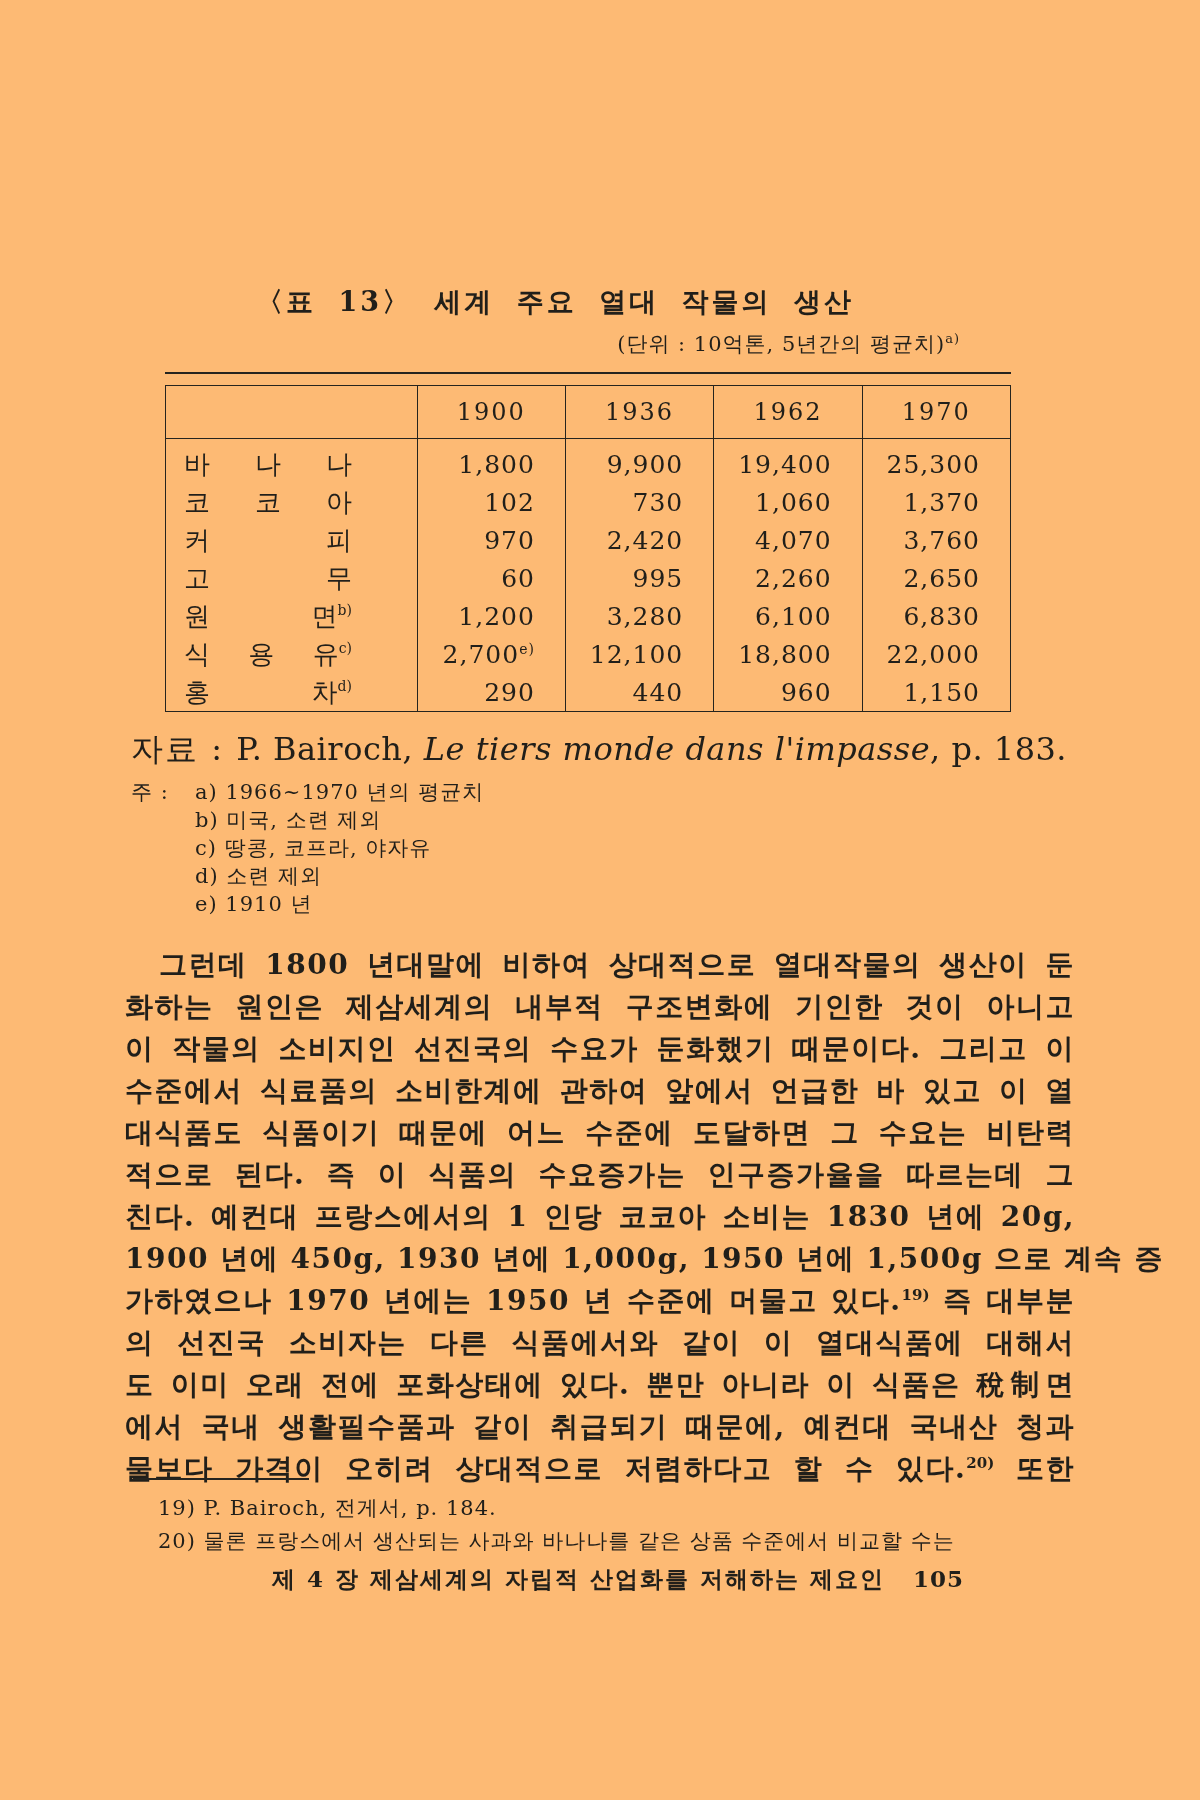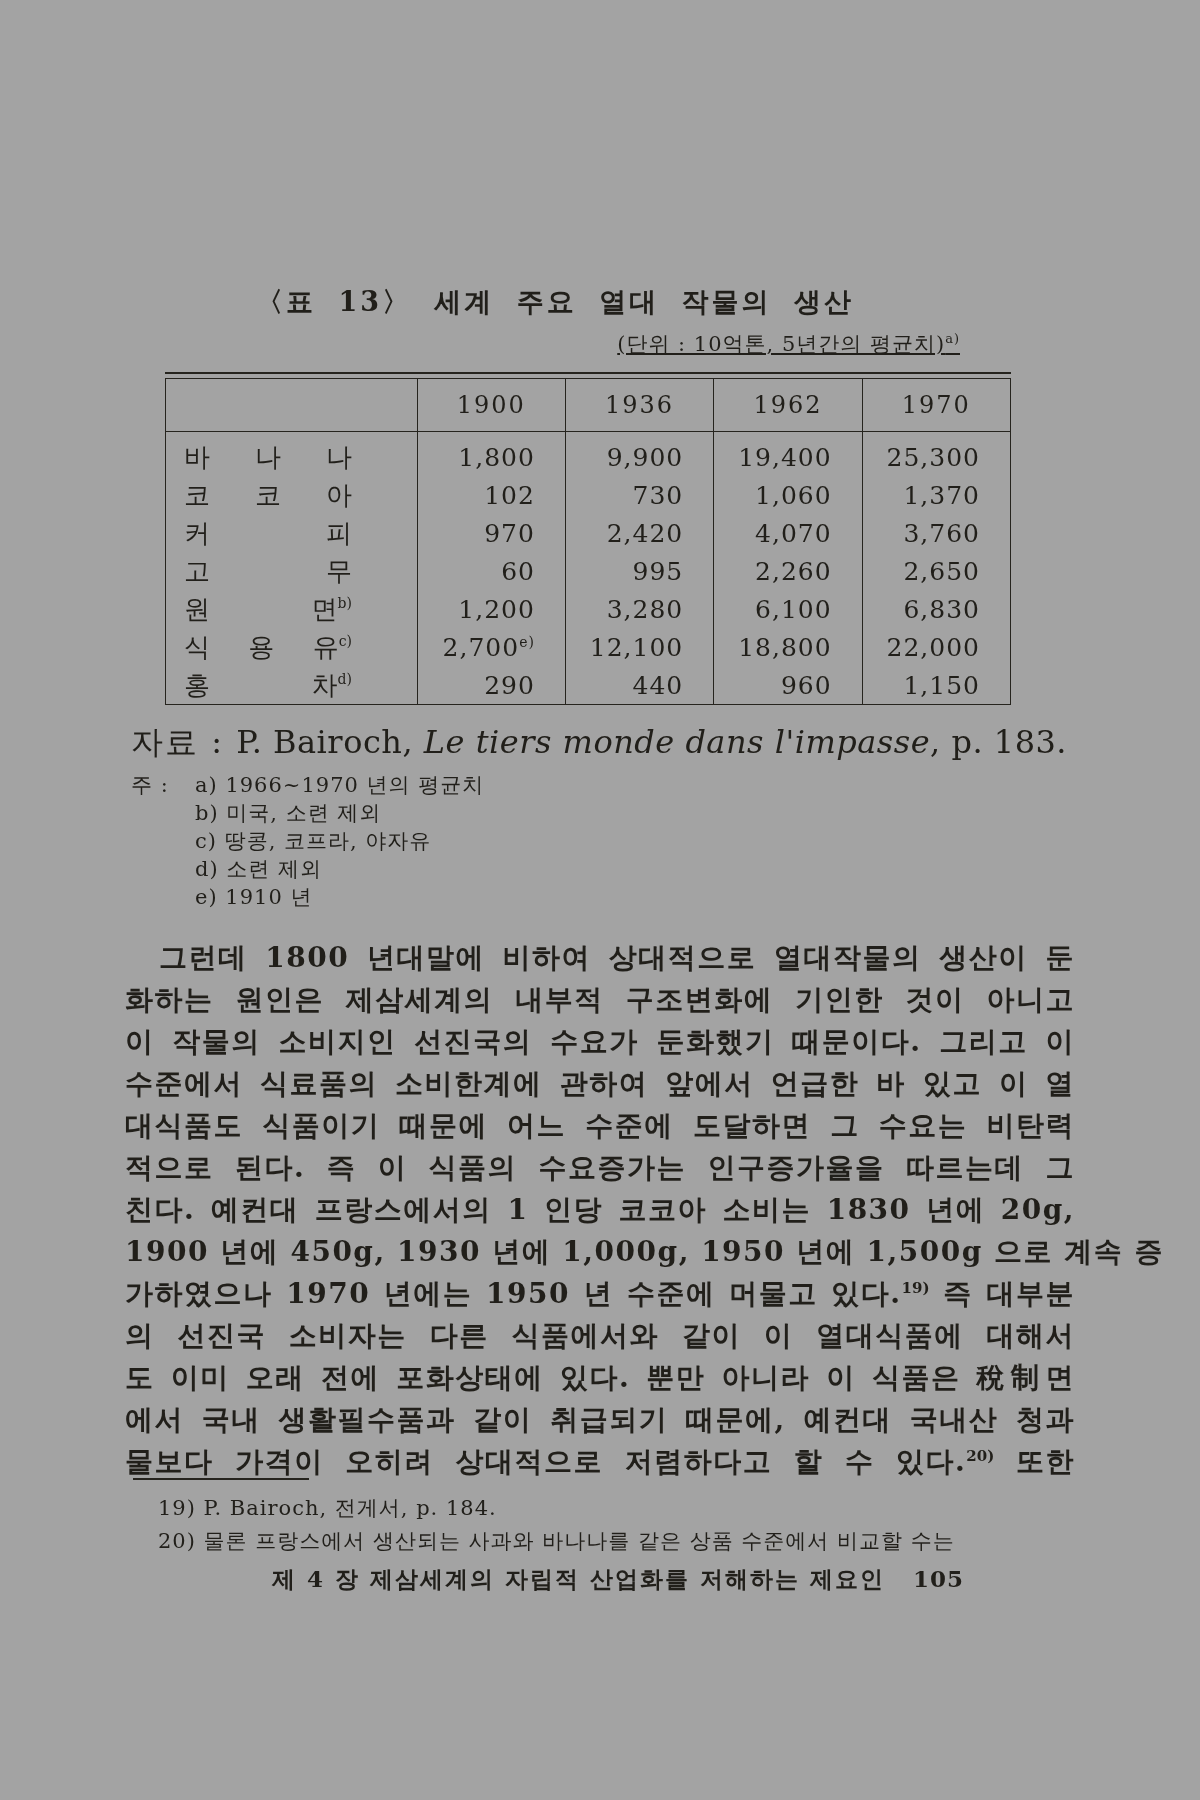--- a/index.html
+++ b/index.html
@@ -4,47 +4,46 @@
 <style>
   html,body{margin:0;padding:0;}
   body{
     width:1200px;height:1800px;
     background:#f6f5f0;
     font-family:"DejaVu Serif","Liberation Serif",serif;
     color:#211f1a;
     position:relative;
     overflow:hidden;
   }
-  .page{position:absolute;inset:0;background:#a3a3a3;}
+  .page{position:absolute;inset:0;background:#fdba74;}
 
   
   .table-title{
     margin:284px 0 0 150px;
     width:810px;
     text-align:center;
     font-size:27px;
     letter-spacing:3px;
     word-spacing:10px;
     font-weight:bold;
   }
   .table-unit{
     margin:10px 0 12px 130px;
     width:830px;
     text-align:right;
     font-size:21px;
     letter-spacing:1px;
-    text-decoration:underline;
   }
   .table-unit sup{font-size:13px;}
 
   .table-wrap{
     margin:14px 0 0 165px;
     width:846px;
     border-top:2.5px solid #26241e;
-    padding-top:4px;
+    padding-top:11px;
   }
   table.crops{
     border-collapse:collapse;
     width:846px;
     border:1.5px solid #26241e;
     table-layout:fixed;
   }
   table.crops col.c-name{width:251px;}
   table.crops col.c-year{width:148px;}
   table.crops th{

